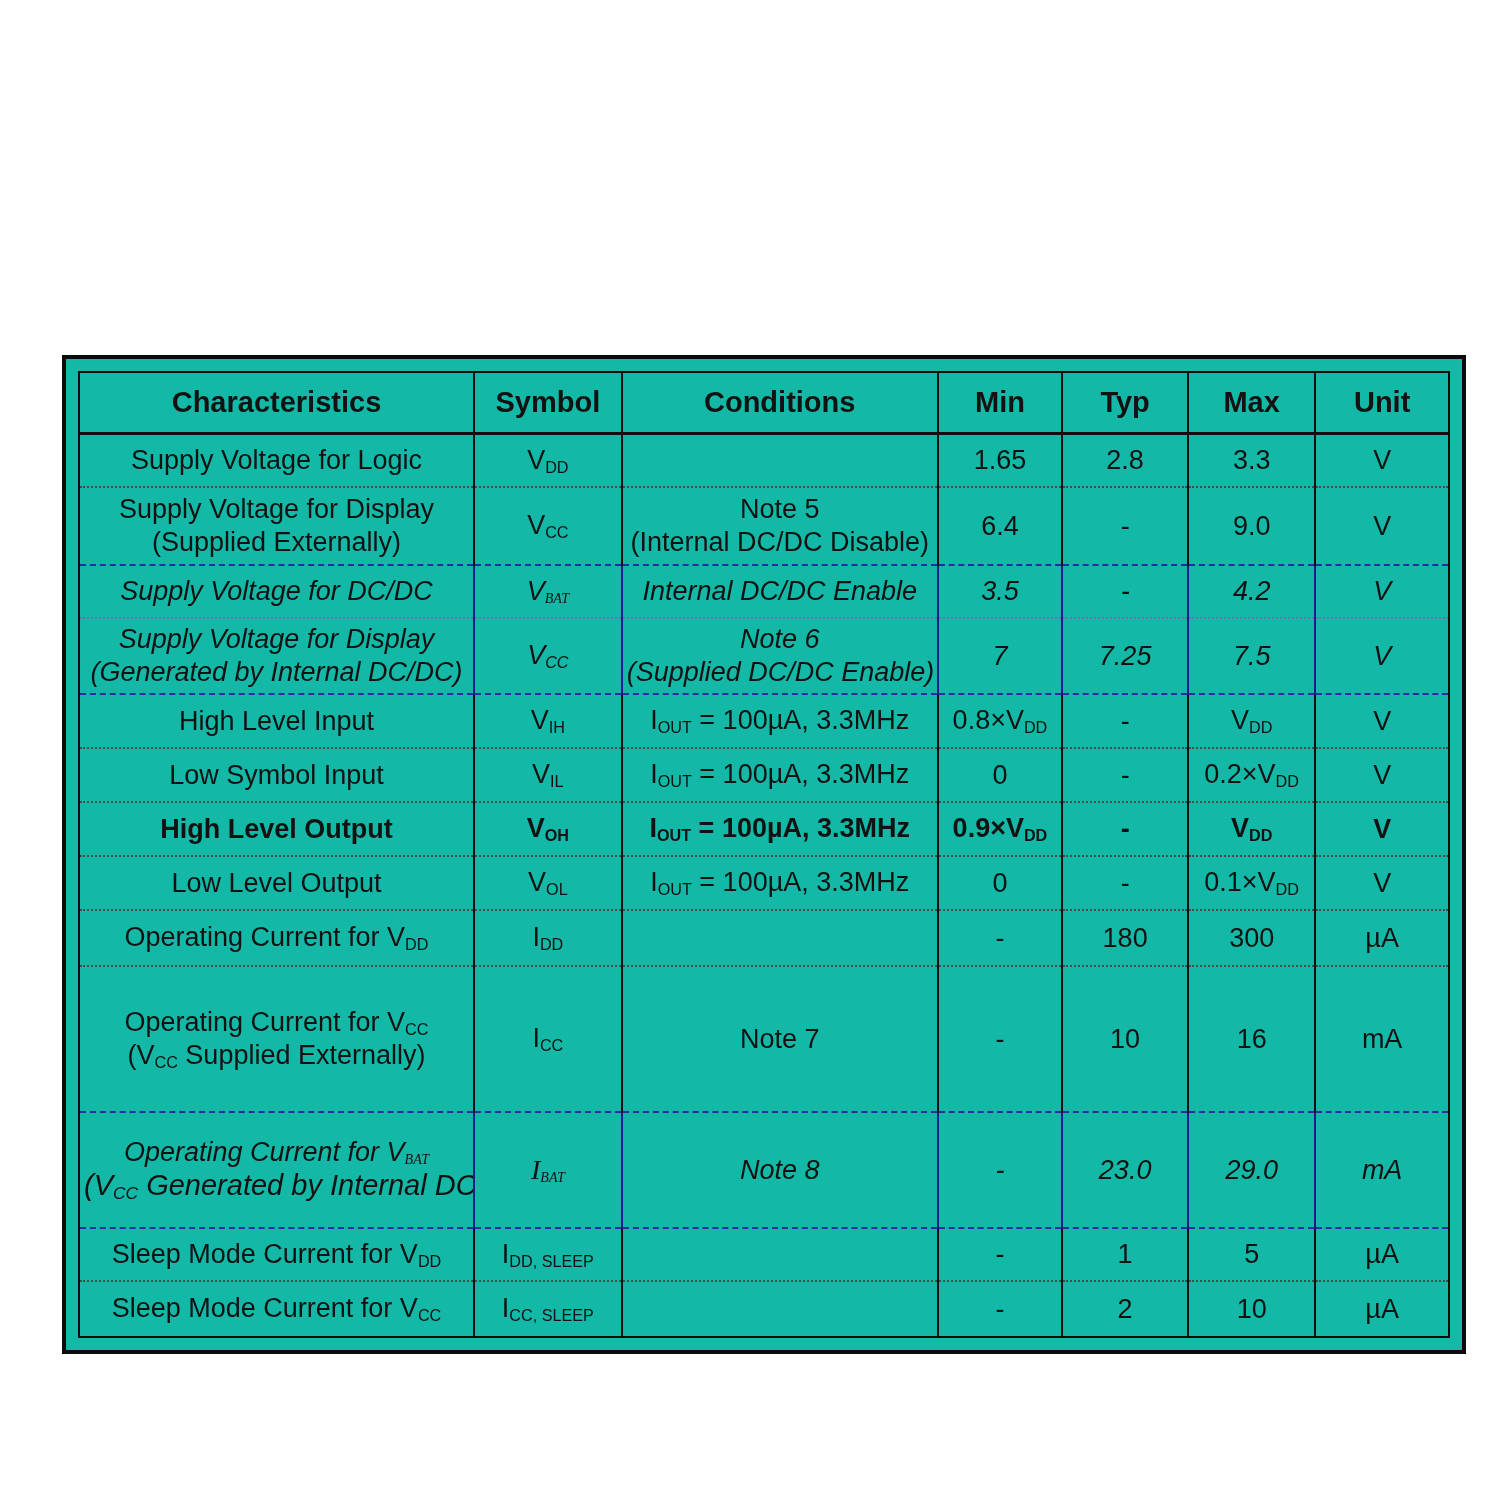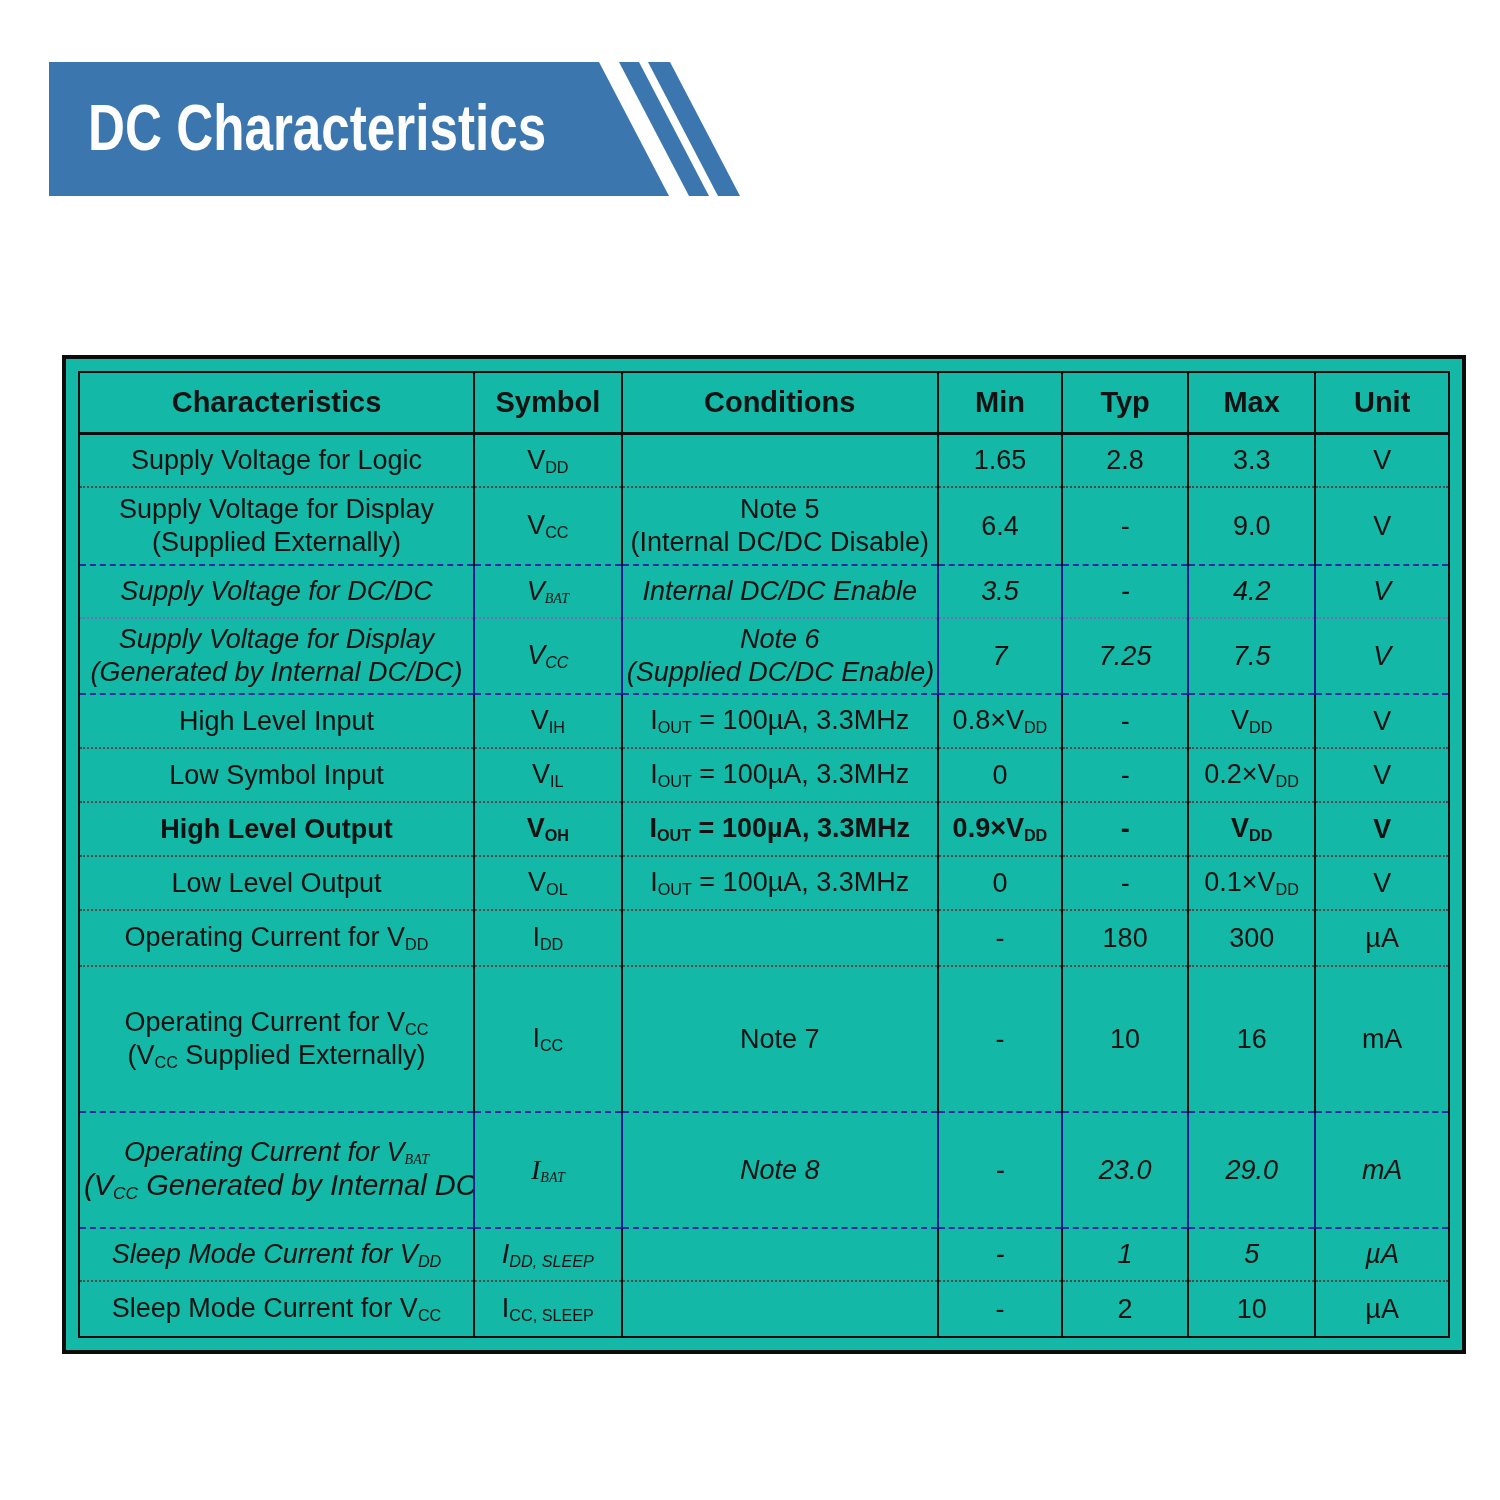--- a/index.html
+++ b/index.html
@@ -57,43 +57,37 @@
   tbody tr:nth-child(2)  { height: 78px; }
   tbody tr:nth-child(3)  { height: 53px; }
   tbody tr:nth-child(4)  { height: 76px; }
   tbody tr:nth-child(5)  { height: 54px; }
   tbody tr:nth-child(6)  { height: 54px; }
   tbody tr:nth-child(7)  { height: 54px; font-weight: bold; }
   tbody tr:nth-child(8)  { height: 54px; }
   tbody tr:nth-child(9)  { height: 56px; margin-left: 28px; }
   tbody tr:nth-child(10) { height: 146px; }
   tbody tr:nth-child(11) { height: 116px; margin-left: 28px; }
-  tbody tr:nth-child(12) { height: 53px; font-style: italic; }
+  tbody tr:nth-child(12) { height: 53px; }
   tbody tr:nth-child(13) { height: 55px; }
 
   .ln { line-height: 1.22; white-space: nowrap; }
   .ln.sm { font-size: 29px; }
   span.s  { font-size: 0.60em; vertical-align: -0.22em; text-align: right; }           
   span.si { font-size: 0.52em; vertical-align: -0.20em;
             font-family: "Liberation Serif", "DejaVu Serif", serif;
             font-style: italic; }                                   
   span.ti { font-family: "Liberation Serif", "DejaVu Serif", serif;
             font-style: italic; font-size: 1.05em; }                
 </style>
 </head>
 <body>
 
 <div id="page">
 
-  <div class="banner">
-    <div class="shape main"></div>
-    <div class="shape stripe1"></div>
-    <div class="shape stripe2"></div>
-    <div class="banner-title">DC Characteristics</div>
-  </div>
 
   <div class="tbl-outer">
     <div class="tbl-inner">
       <table class="dc">
         <colgroup>
           <col class="c-char">
             <col class="c-sym">
             <col class="c-cond">
           <col class="c-min">
             <col class="c-typ">

